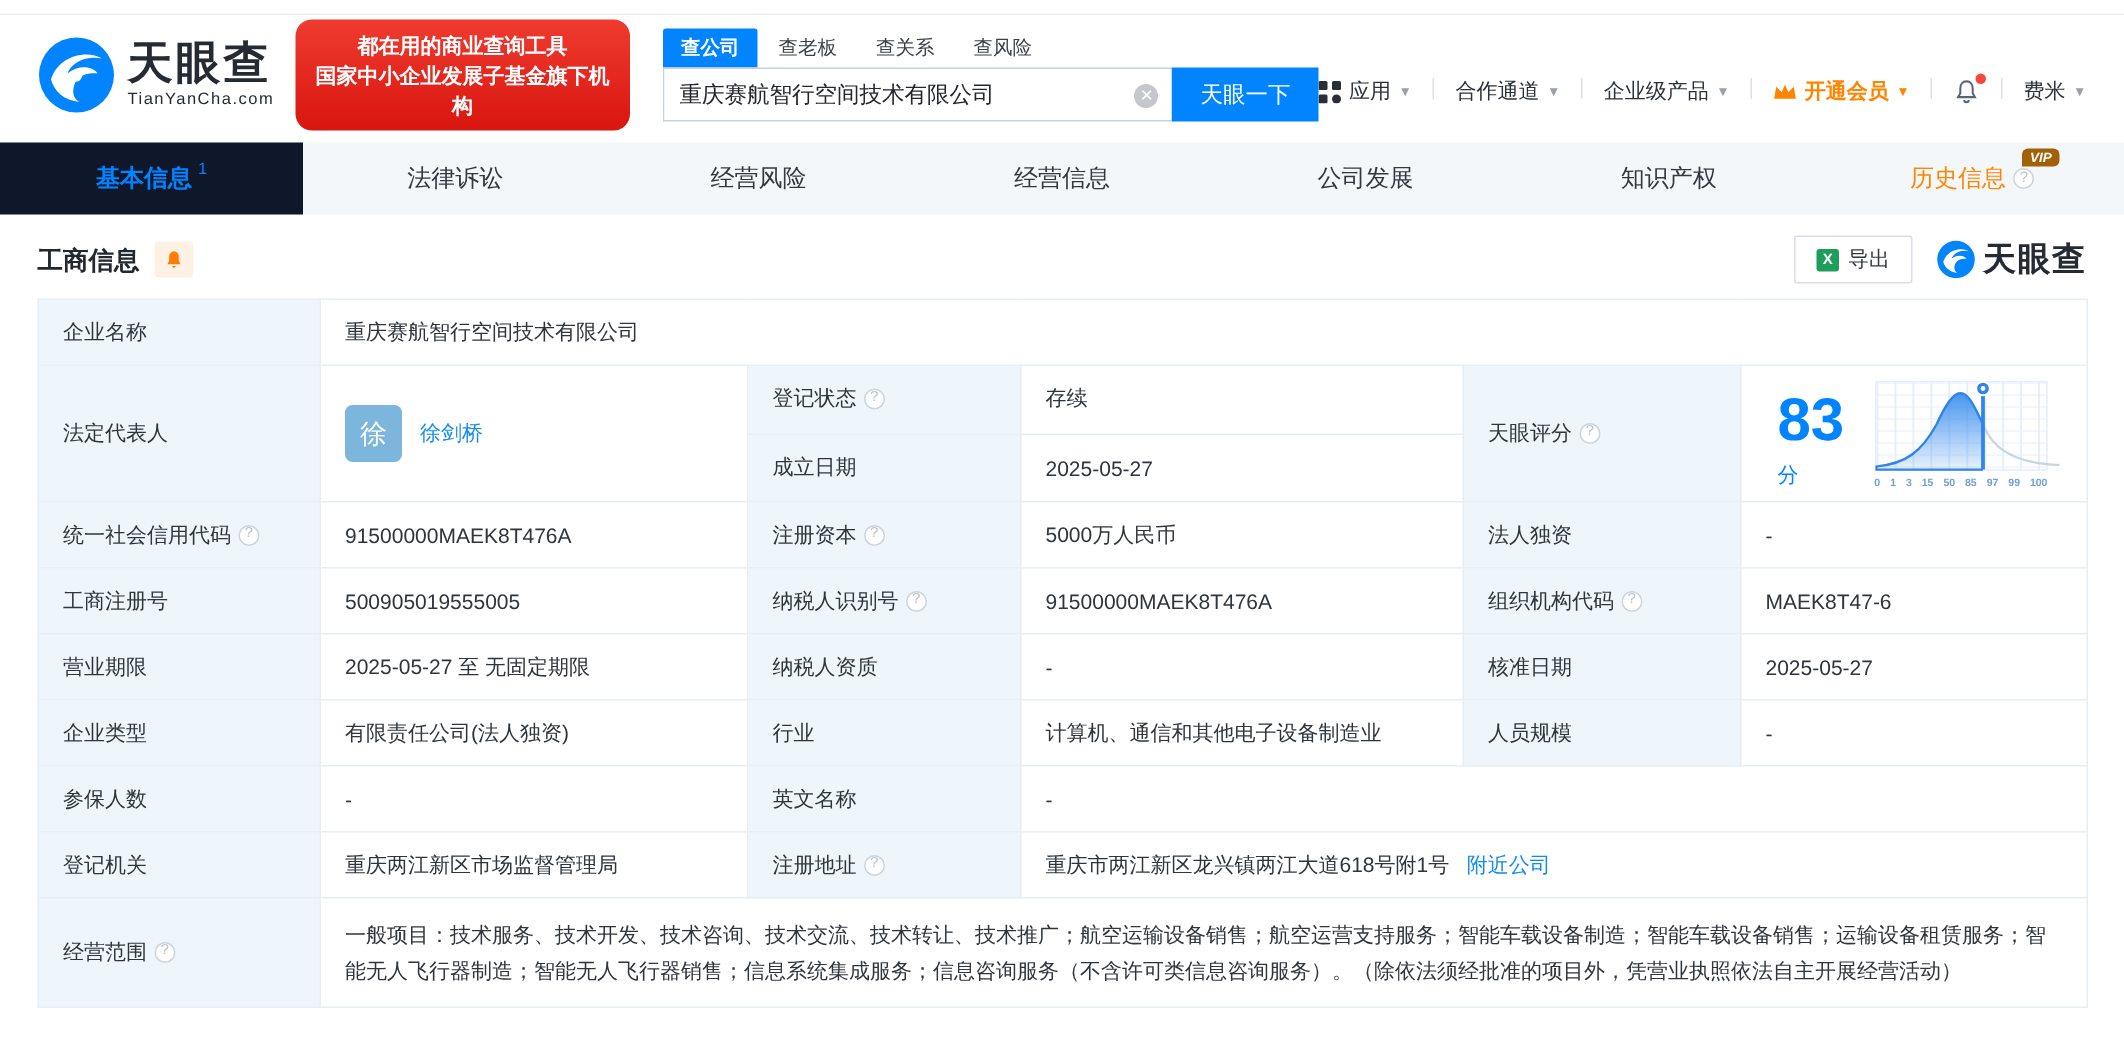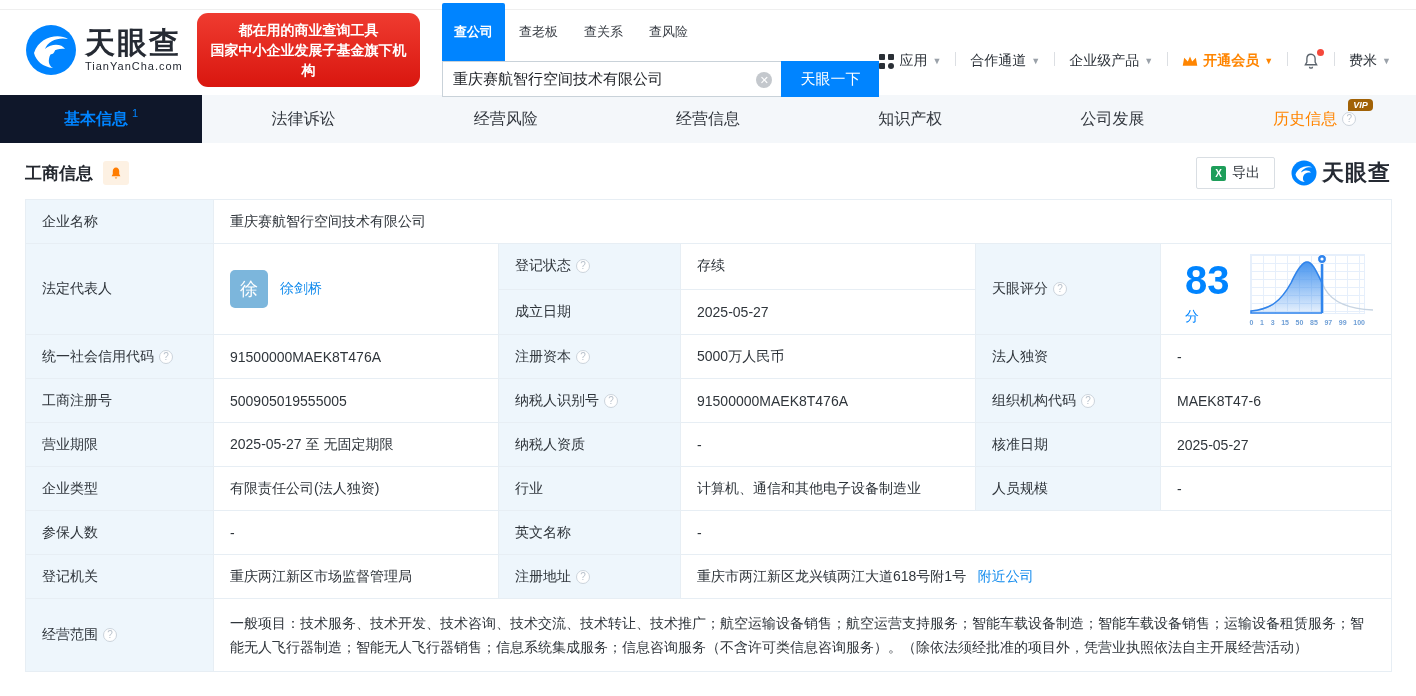--- a/index.html
+++ b/index.html
@@ -11,21 +11,21 @@
   header { height:80px; display:flex; align-items:center; padding:0 25px; background:#fff; }
   .logo-area { display:flex; align-items:center; cursor:pointer; }
   .logo-icon { width:52px; height:52px; flex:0 0 52px; }
   .logo-text { margin-left:8px; }
   .logo-text .cn { font-size:30px; font-weight:bold; color:#252a33; letter-spacing:2px; line-height:30px; }
   .logo-text .en { font-size:11px; color:#252a33; letter-spacing:1px; margin-top:2px; }
   .slogan { margin-left:14px; background:linear-gradient(180deg,#ef3b30,#d9160f); color:#fff;
     padding:7px 10px; border-radius:11px; font-size:14px; font-weight:bold; line-height:20px; text-align:center; }
   .search-area { margin-left:22px; width:452px; }
   .search-tabs { display:flex; gap:2px; align-items:flex-end; }
-  .search-tab { font-size:13px; color:#3a3f46; padding:20px 12px; cursor:pointer; }
+  .search-tab { font-size:13px; color:#3a3f46; padding:4px 12px; cursor:pointer; }
   .search-tab.active { background:#0084ff; color:#fff; border-radius:2px 2px 0 0; font-weight:bold; }
   .search-row { display:flex; }
   .search-input-wrap { flex:1; position:relative; border:1px solid #c9d2d9; border-right:none; height:36px; background:#fff; }
   .search-input-wrap input { width:100%; height:100%; border:none; outline:none; padding:0 34px 0 10px;
     font-size:15px; color:#23262b; font-family:inherit; }
   .clear-icon { position:absolute; right:9px; top:10px; width:16px; height:16px; border-radius:50%;
     background:#c4c8cd; color:#fff; font-size:11px; line-height:16px; text-align:center; cursor:pointer; }
   .search-btn { width:98px; height:36px; background:#0084ff; color:#fff; border:none; font-size:15px;
     cursor:pointer; font-family:inherit; }
   .top-nav { margin-left:auto; display:flex; align-items:flex-start; font-size:14px; color:#2b3138;margin-top:22px; }
@@ -62,21 +62,21 @@
   .xls-icon { width:15px; height:15px; background:#1e9e5a; color:#fff; font-size:10px; font-weight:bold;
     line-height:15px; text-align:center; border-radius:2px; }
   .watermark { display:flex; align-items:center; gap:5px; }
   .watermark .wm-icon { width:26px; height:26px; }
   .watermark .wm-text { font-size:22px; font-weight:bold; color:#252a33; letter-spacing:1px; }
 
   
   table.info { width:1366px; margin:0 25px; border-collapse:collapse; table-layout:fixed; }
   table.info td { border:1px solid #e7eef4; font-size:14px; height:44px; padding:4px 16px; vertical-align:middle;
     color:#2f353b; word-break:break-all; }
-  td.lbl { background:#eef6fc; color:#47545f; }
+  td.lbl { background:#eef6fc; color:#47545f;font-family:Liberation Mono, monospace; }
   td.lbl .lblwrap { display:flex; align-items:center; }
   .green { color:#00a758; }
   .blue-link { color:#128bed; cursor:pointer; text-decoration:none; }
   .dash { color:#2f353b; }
   .avatar-cell { display:flex; align-items:center; gap:12px; }
   .avatar { width:38px; height:38px; background:#7cb6dc; color:#fff; border-radius:5px; font-size:18px;
     display:flex; align-items:center; justify-content:center; cursor:pointer; }
   .scope-cell { line-height:24px; padding:12px 16px !important; }
 
   
@@ -183,24 +183,24 @@
   <div class="page-tab">
     <span>法律诉讼</span>
   </div>
   <div class="page-tab">
     <span>经营风险</span>
   </div>
   <div class="page-tab">
     <span>经营信息</span>
   </div>
   <div class="page-tab">
+    <span>公司发展</span>
+  </div>
+  <div class="page-tab">
     <span>知识产权</span>
-  </div>
-  <div class="page-tab">
-    <span>公司发展</span>
   </div>
   <div class="page-tab vip-tab">
     <span class="vip-badge">VIP</span>
     <span>历史信息</span>
     <span class="help"></span>
   </div>
 </div>
 
 <div class="section-head">
   <span class="section-title">工商信息</span>

